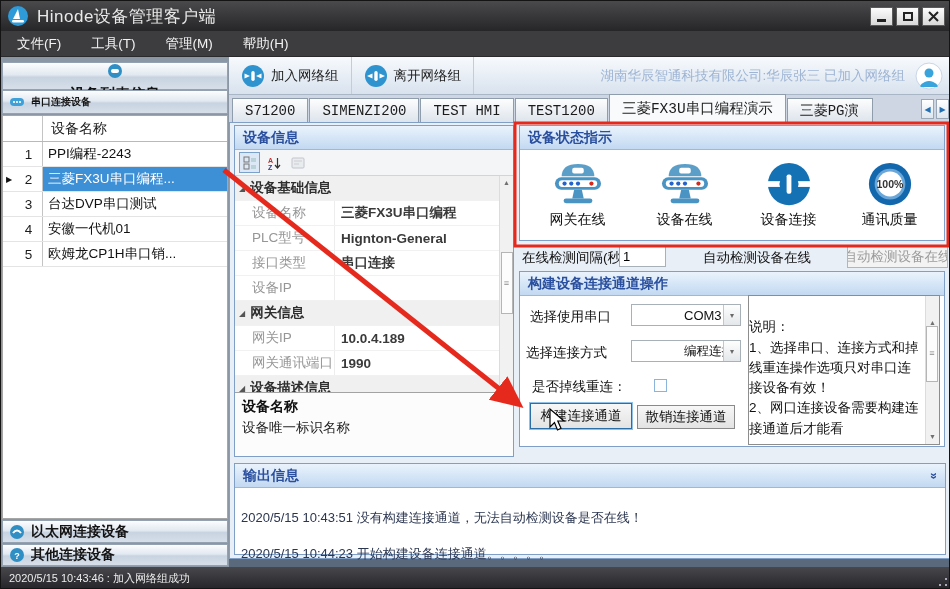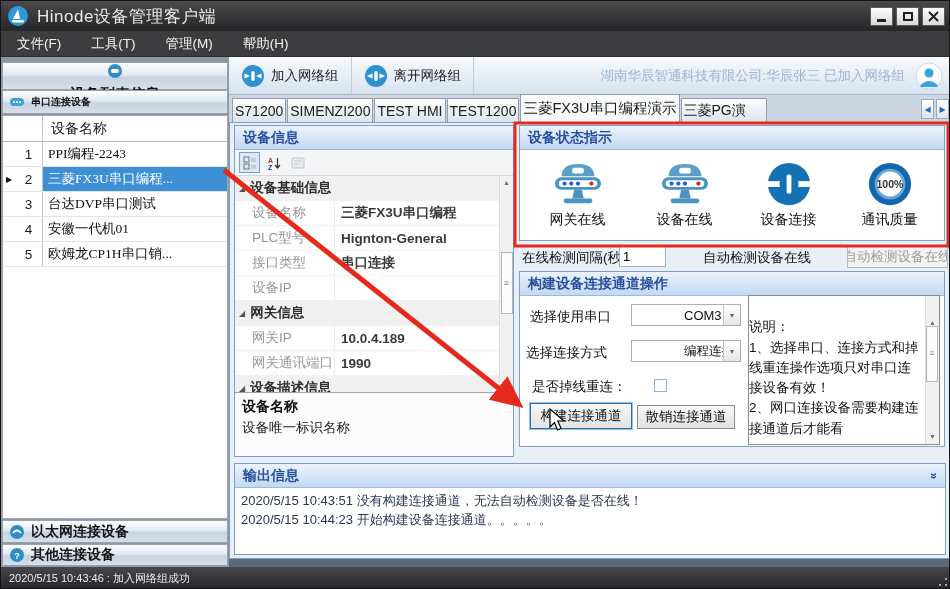--- a/index.html
+++ b/index.html
@@ -47,29 +47,29 @@
     border:1px solid #a6a6a6; font-size:13.5px; }
   .t-header { display:flex; height:26px; border-bottom:1px solid #b9b9b9; align-items:center; }
   .t-header .gut { width:12px; height:100%; }
   .t-header .num { width:28px; height:100%; border-right:1px solid #c4c4c4; }
   .t-header .nm  { padding-left:8px; font-size:14px; color:#1b1b1b; }
   .t-row { display:flex; height:25px; align-items:center; border-bottom:1px solid #e4e4e4; }
   .t-row .gut { width:12px; font-size:8px; color:#111; text-align:center; }
   .t-row .num { width:28px; text-align:center; color:#1b1b1b; border-right:1px solid #c4c4c4;
                 height:100%; display:flex; align-items:center; justify-content:center; background:#fff; }
   .t-row .nm { flex:1; padding-left:5px; white-space:nowrap; overflow:hidden; height:100%;
-               display:flex; align-items:center; color:#111;font-family:Liberation Serif, serif; }
+               display:flex; align-items:center; color:#111; }
   .t-row.sel .nm { background:#3d8fd6; color:#fff; }
 
   
   .tabstrip { position:absolute; left:228px; top:94px; width:722px; height:28px; background:#cdd6e2;
     display:flex; align-items:flex-end; padding-left:3px; border-bottom:1px solid #7f9fc6; }
-  .tab { height:24px; display:flex; align-items:center; padding:0 2px; font-size:14px; color:#1b1b1b;
+  .tab { height:24px; display:flex; align-items:center; padding:0 12px; font-size:14px; color:#1b1b1b;
     background:linear-gradient(#fdfdfe,#dde4ec); border:1px solid #8e9cab; border-bottom:none;
-    margin-right:1px; white-space:nowrap; }
+    margin-right:1px; white-space:nowrap;font-family:Liberation Mono, monospace; }
   .tab.active { height:28px; background:#f8fafc; font-size:14.5px; }
   .tab.clipped { width:86px; overflow:hidden; }
   .tab-scroll { margin-left:auto; display:flex; gap:2px; padding:0 2px 3px 0; }
   .ts-btn { width:13px; height:20px; background:linear-gradient(#fff,#dfe6ee); border:1px solid #9aa7b6;
     color:#2470b3; font-size:8px; display:flex; align-items:center; justify-content:center; }
 
   
   .tabpage { position:absolute; left:228px; top:122px; width:722px; height:436px; background:#e9eff7;
     border:1px solid #7f9fc6; border-top:none; }
 
@@ -140,21 +140,21 @@
     white-space:pre-line; overflow:hidden; }
   .note-scroll { position:absolute; right:0; top:0; bottom:0; width:14px; background:#f1f1f1;
     border-left:1px solid #dcdcdc; }
   .note-scroll .sc-thumb { top:30px; height:56px; left:0; }
 
   
   .p-output { position:absolute; left:4px; top:340px; width:712px; height:92px; background:#fff;
     border:1px solid #7f9fc6; }
   .out-chevron { margin-left:auto; color:#2a4f9e; font-size:12px; transform:rotate(-90deg); }
   .out-body { padding:3px 6px; font-size:13px; color:#2b3650; line-height:19px; }
-  .log-line { white-space:nowrap; overflow:hidden; }
+  .log-line { white-space:nowrap; overflow:hidden;margin-top:17px; }
 
   
   .statusbar { position:absolute; left:0; top:566px; width:950px; height:23px;
     background:linear-gradient(#47474c,#242428); color:#ececec; font-size:11px;
     display:flex; align-items:center; padding:0 8px; }
   .grip { position:absolute; right:3px; bottom:3px; width:10px; height:10px;
     background:
       radial-gradient(circle at 8px 2px,#aab 1px,transparent 1.4px),
       radial-gradient(circle at 8px 8px,#aab 1px,transparent 1.4px),
       radial-gradient(circle at 2px 8px,#aab 1px,transparent 1.4px); }

